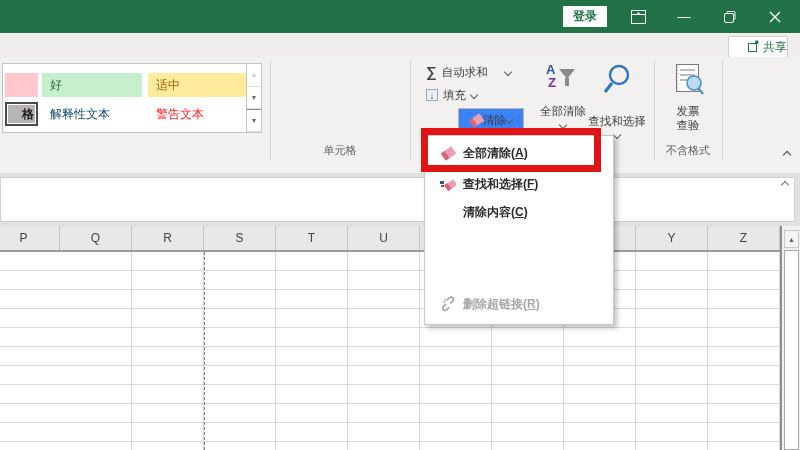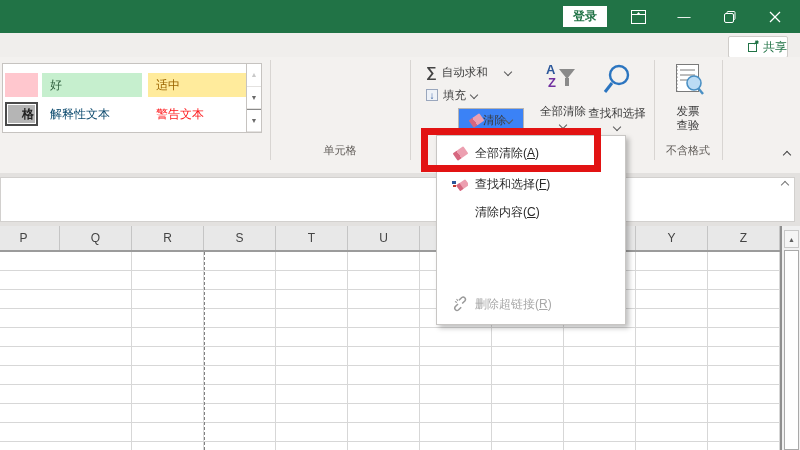--- a/index.html
+++ b/index.html
@@ -65,22 +65,22 @@
           repeating-linear-gradient(to right,transparent 0 71px,#d7d7d7 71px 72px);
         background-position:0 0,60px 0;}
   .pagebreak{left:204px;top:252px;width:0;height:198px;border-left:1px dashed #808080;}
   
   .sheetedge{left:780px;top:226px;width:2px;height:224px;background:#8f8f8f;}
   .vtrack{left:782px;top:226px;width:18px;height:224px;background:#f0f0f0;}
   .vup{left:784px;top:230px;width:15px;height:18px;background:#f5f5f5;border:1px solid #c8c8c8;box-sizing:border-box;
        display:flex;align-items:center;justify-content:center;font-size:7px;color:#5f5f5f;}
   .vthumb{left:784px;top:250px;width:15px;height:200px;background:#fff;border:1px solid #a9a9a9;box-sizing:border-box;}
   
-  .menu{left:436px;top:135px;width:190px;height:190px;background:#fff;border:1px solid #c8c6c4;box-sizing:border-box;
-        box-shadow:3px 3px 5px rgba(0,0,0,.25);z-index:40;}
+  .menu{left:424px;top:135px;width:190px;height:190px;background:#fff;border:1px solid #c8c6c4;box-sizing:border-box;
+        box-shadow:3px 3px 5px rgba(0,0,0,.25);z-index:40;font-weight:bold;}
   .mitem{position:absolute;left:1px;width:186px;height:28px;display:flex;align-items:center;font-size:12px;color:#2a2a2a;}
   .mitem .ic{width:24px;margin-left:10px;display:flex;align-items:center;justify-content:center;}
   .mitem .txt{margin-left:3px;white-space:nowrap;}
   .mitem.dis{color:#a8a8a8;}
   .key{text-decoration:underline;}
   
   .redbox{left:421px;top:128px;width:180px;height:44px;border:7px solid #e21313;box-sizing:border-box;z-index:60;}
   
   .collapse{left:778px;top:146px;width:18px;height:18px;display:flex;align-items:center;justify-content:center;}
   .fxchv{left:776px;top:178px;width:18px;height:14px;display:flex;align-items:center;justify-content:center;}
@@ -181,21 +181,21 @@
     <span class="chv" style="margin-top:4px;"></span>
   </div>
 
   <div class="abs bigbtn" style="left:586px;top:62px;width:62px;">
     <span>
       <svg width="34" height="36" viewBox="0 0 34 36" fill="none">
         <circle cx="19" cy="13" r="9" stroke="#2b75c0" stroke-width="2.4"></circle>
         <line x1="12" y1="21" x2="5" y2="30" stroke="#2b75c0" stroke-width="3"></line>
       </svg>
     </span>
-    <span class="biglabel" style="margin-top:4px;white-space:nowrap;">查找和选择</span>
+    <span class="biglabel" style="margin-top:12px;white-space:nowrap;">查找和选择</span>
     <span class="chv" style="margin-top:4px;"></span>
   </div>
 
   <div class="abs vsep" style="left:654px;"></div>
 
   <div class="abs bigbtn" style="left:658px;top:62px;width:60px;">
     <span>
       <svg width="36" height="38" viewBox="0 0 36 38" fill="none">
         <rect x="6.5" y="2.5" width="22" height="27" stroke="#7a7a7a" fill="#fff"></rect>
         <line x1="10" y1="8" x2="25" y2="8" stroke="#7a7a7a"></line>

